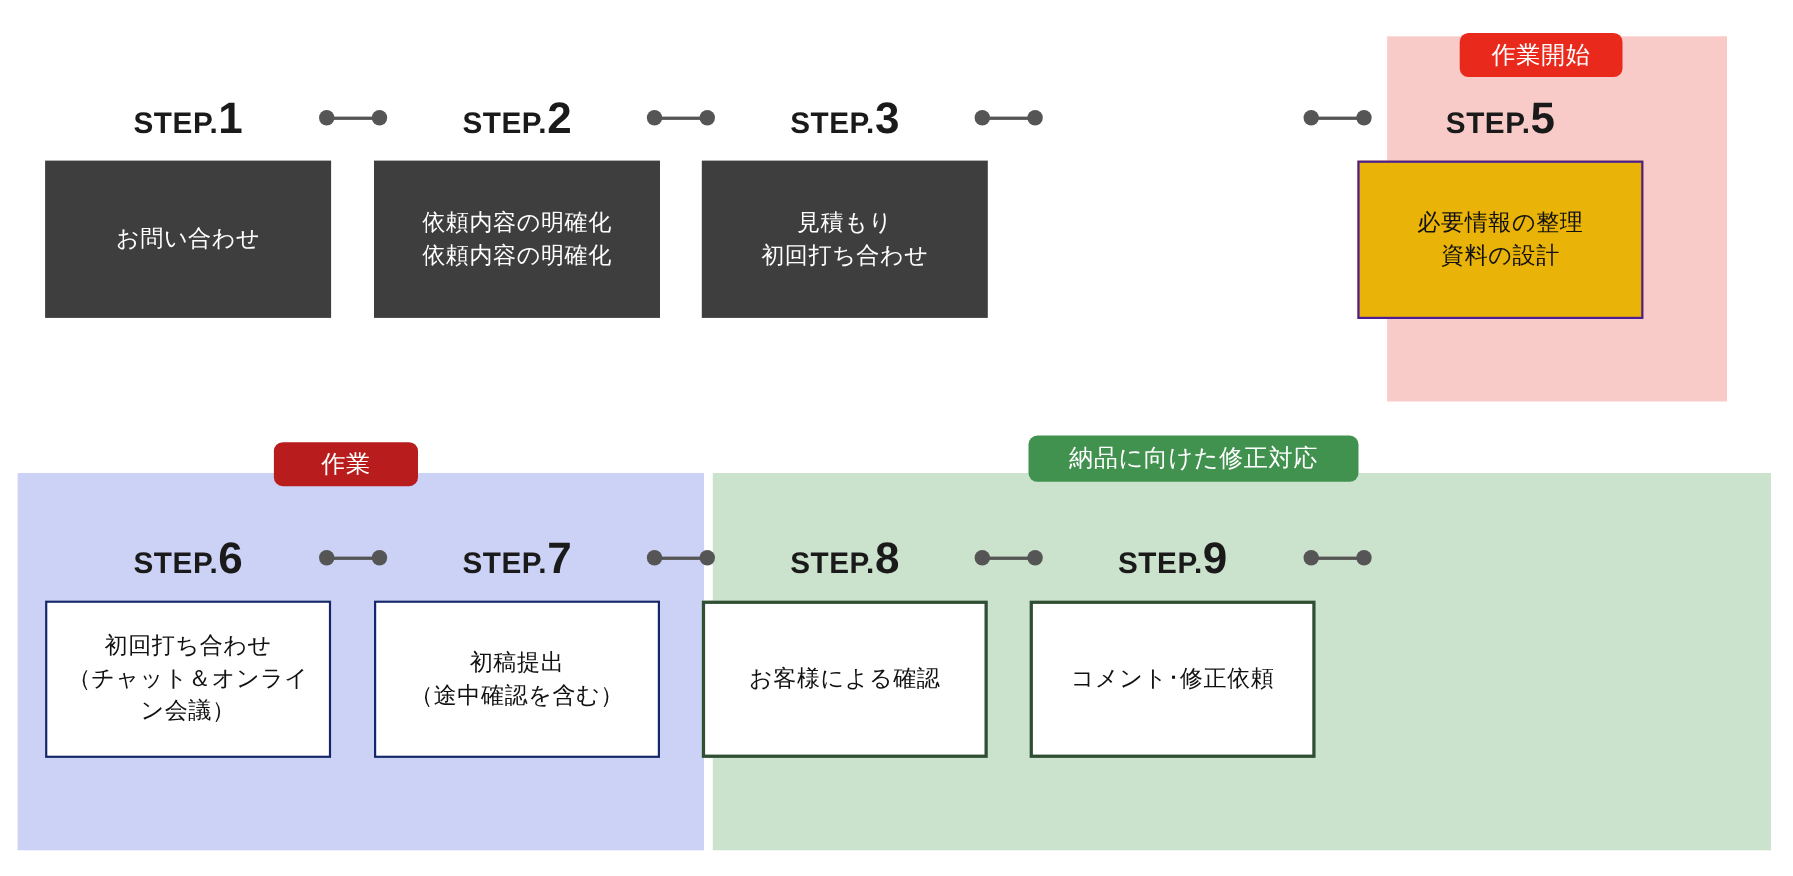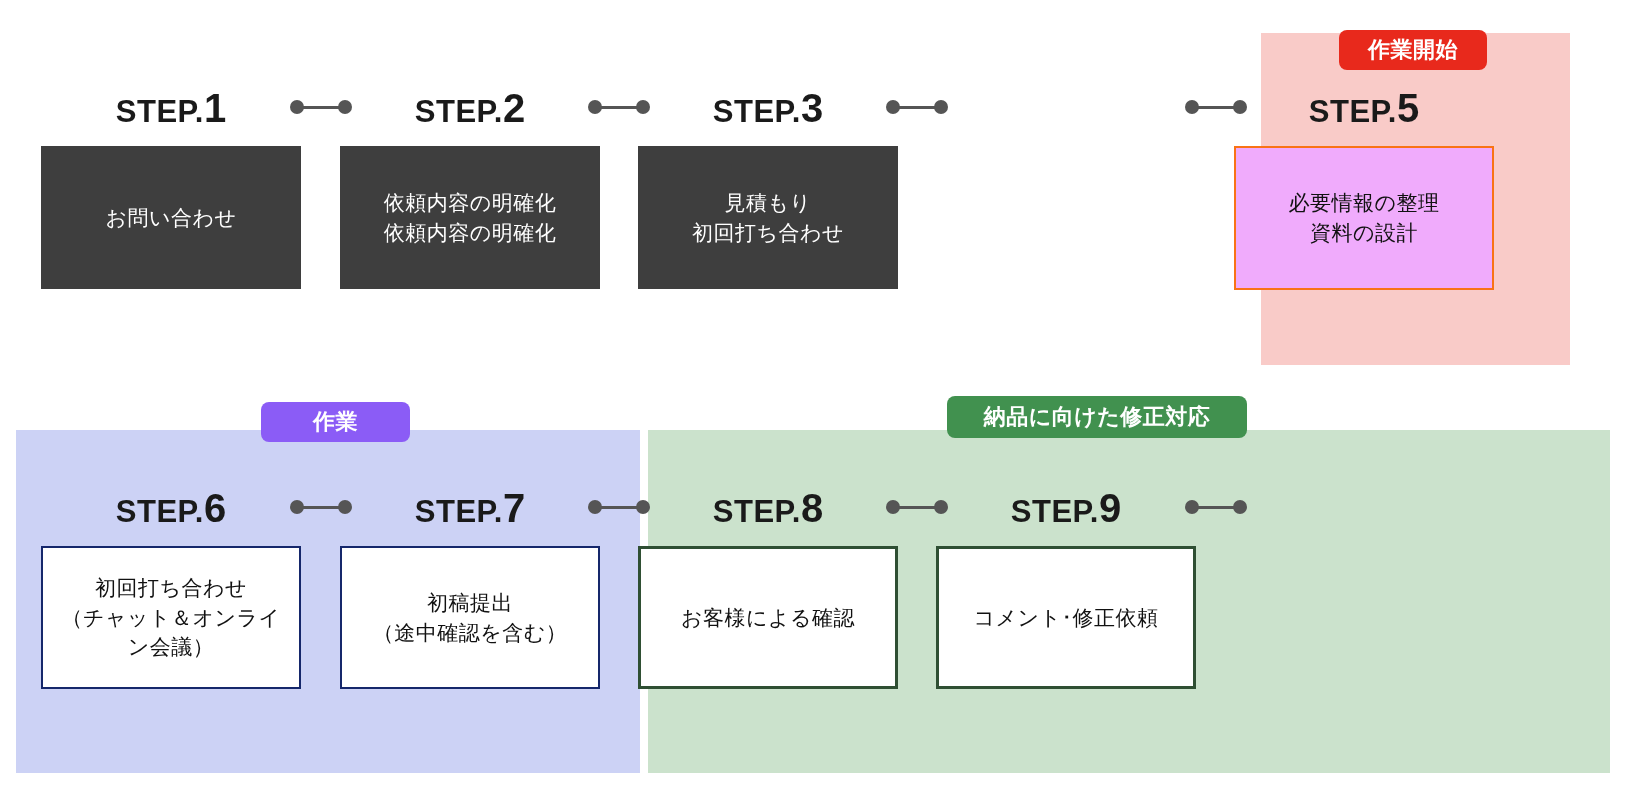--- a/index.html
+++ b/index.html
@@ -45,41 +45,40 @@
     background: #cbe2cc;
   }
 
   
   .phase-badge {
     position: absolute;
     display: flex;
     align-items: center;
     justify-content: center;
     color: #ffffff;
-    font-weight: bold;
+    font-weight: normal;
     letter-spacing: 0.5px;
     border-radius: 8px;
     white-space: nowrap;
     box-sizing: border-box;
-    margin-left: 12px;
   }
   #badge-prep {
     left: 1327px;
     top: 30px;
     width: 148px;
     height: 40px;
     background: #e8291c;
     font-size: 22px;
   }
   #badge-work {
     left: 249px;
     top: 402px;
-    width: 149px;
+    width: 131px;
     height: 40px;
-    background: #8b5cf6;
+    background: #b91c1c;
     font-size: 22px;
   }
   #badge-delivery {
     left: 935px;
     top: 396px;
     width: 300px;
     height: 42px;
     background: #41914f;
     font-size: 22px;
   }
@@ -90,21 +89,21 @@
     width: 260px;
   }
   .step-label {
     text-align: center;
     font-weight: bold;
     color: #1a1a1a;
     white-space: nowrap;
     line-height: 1;
   }
   .step-label .step-word {
-    font-size: 31px;
+    font-size: 27px;
     letter-spacing: 0.5px;
   }
   .step-label .step-num {
     font-size: 40px;
     letter-spacing: 0px;
   }
   .step-box {
     margin-top: 18px;
     width: 260px;
     height: 143px;
@@ -116,23 +115,23 @@
     font-size: 21px;
     line-height: 1.42;
     letter-spacing: 0.5px;
   }
   .step-box.dark {
     background: #3e3e3e;
     color: #ffffff;
     border: none;
   }
   .step-box.outline-navy {
-    background: #f0abfc;
+    background: #eab308;
     color: #111111;
-    border: 2px solid #f97316;
+    border: 2px solid #4c1d95;
   }
   .step-box.outline-navy2 {
     background: #ffffff;
     color: #111111;
     border: 2px solid #15276b;
   }
   .step-box.outline-green {
     background: #ffffff;
     color: #111111;
     border: 3px solid #2f4f33;

